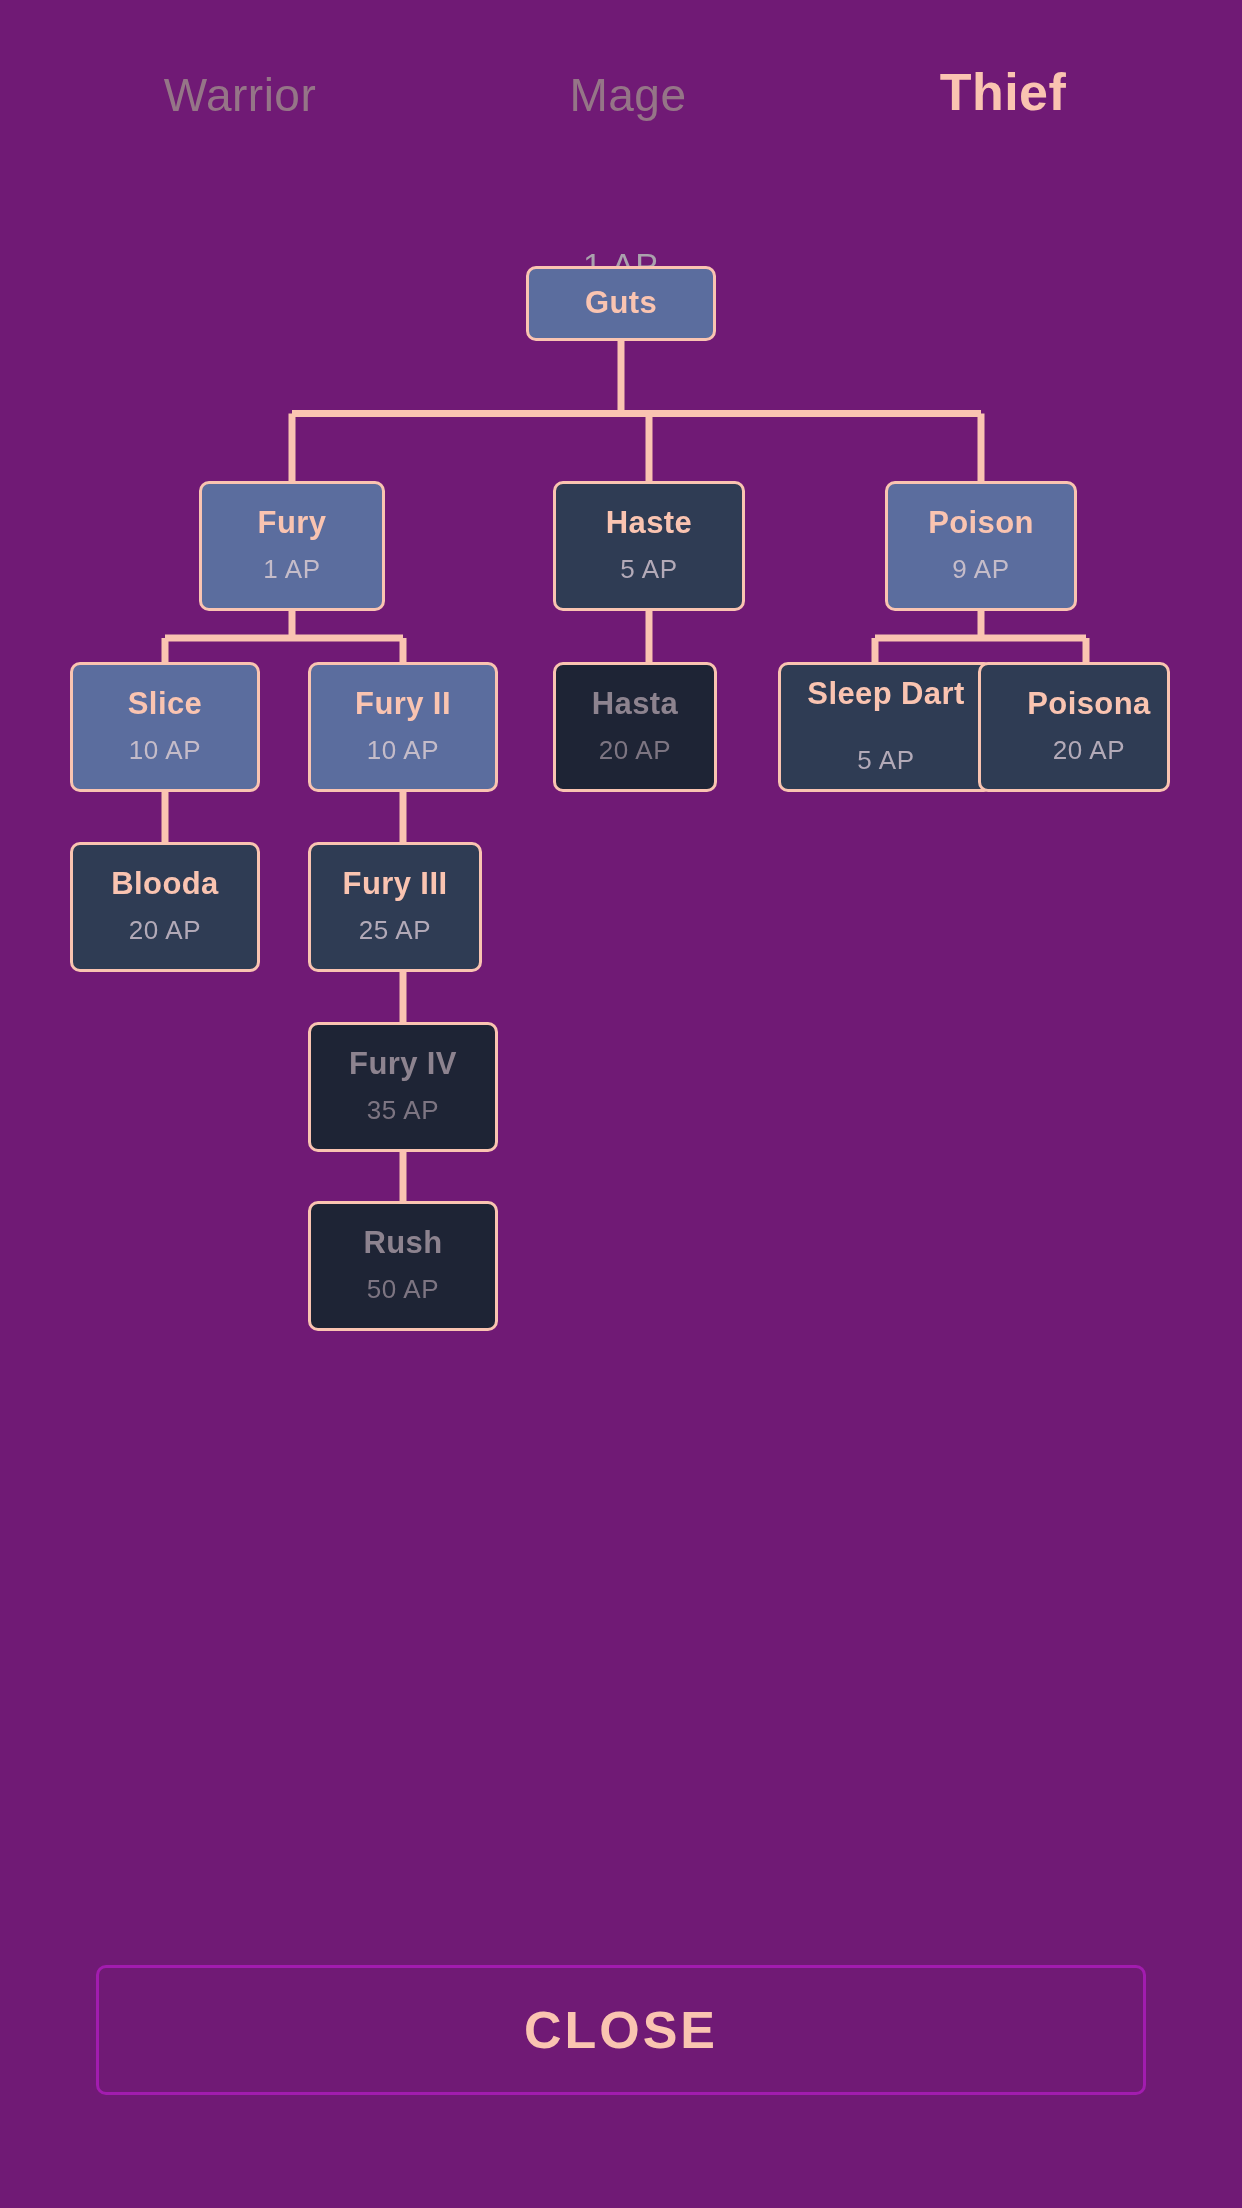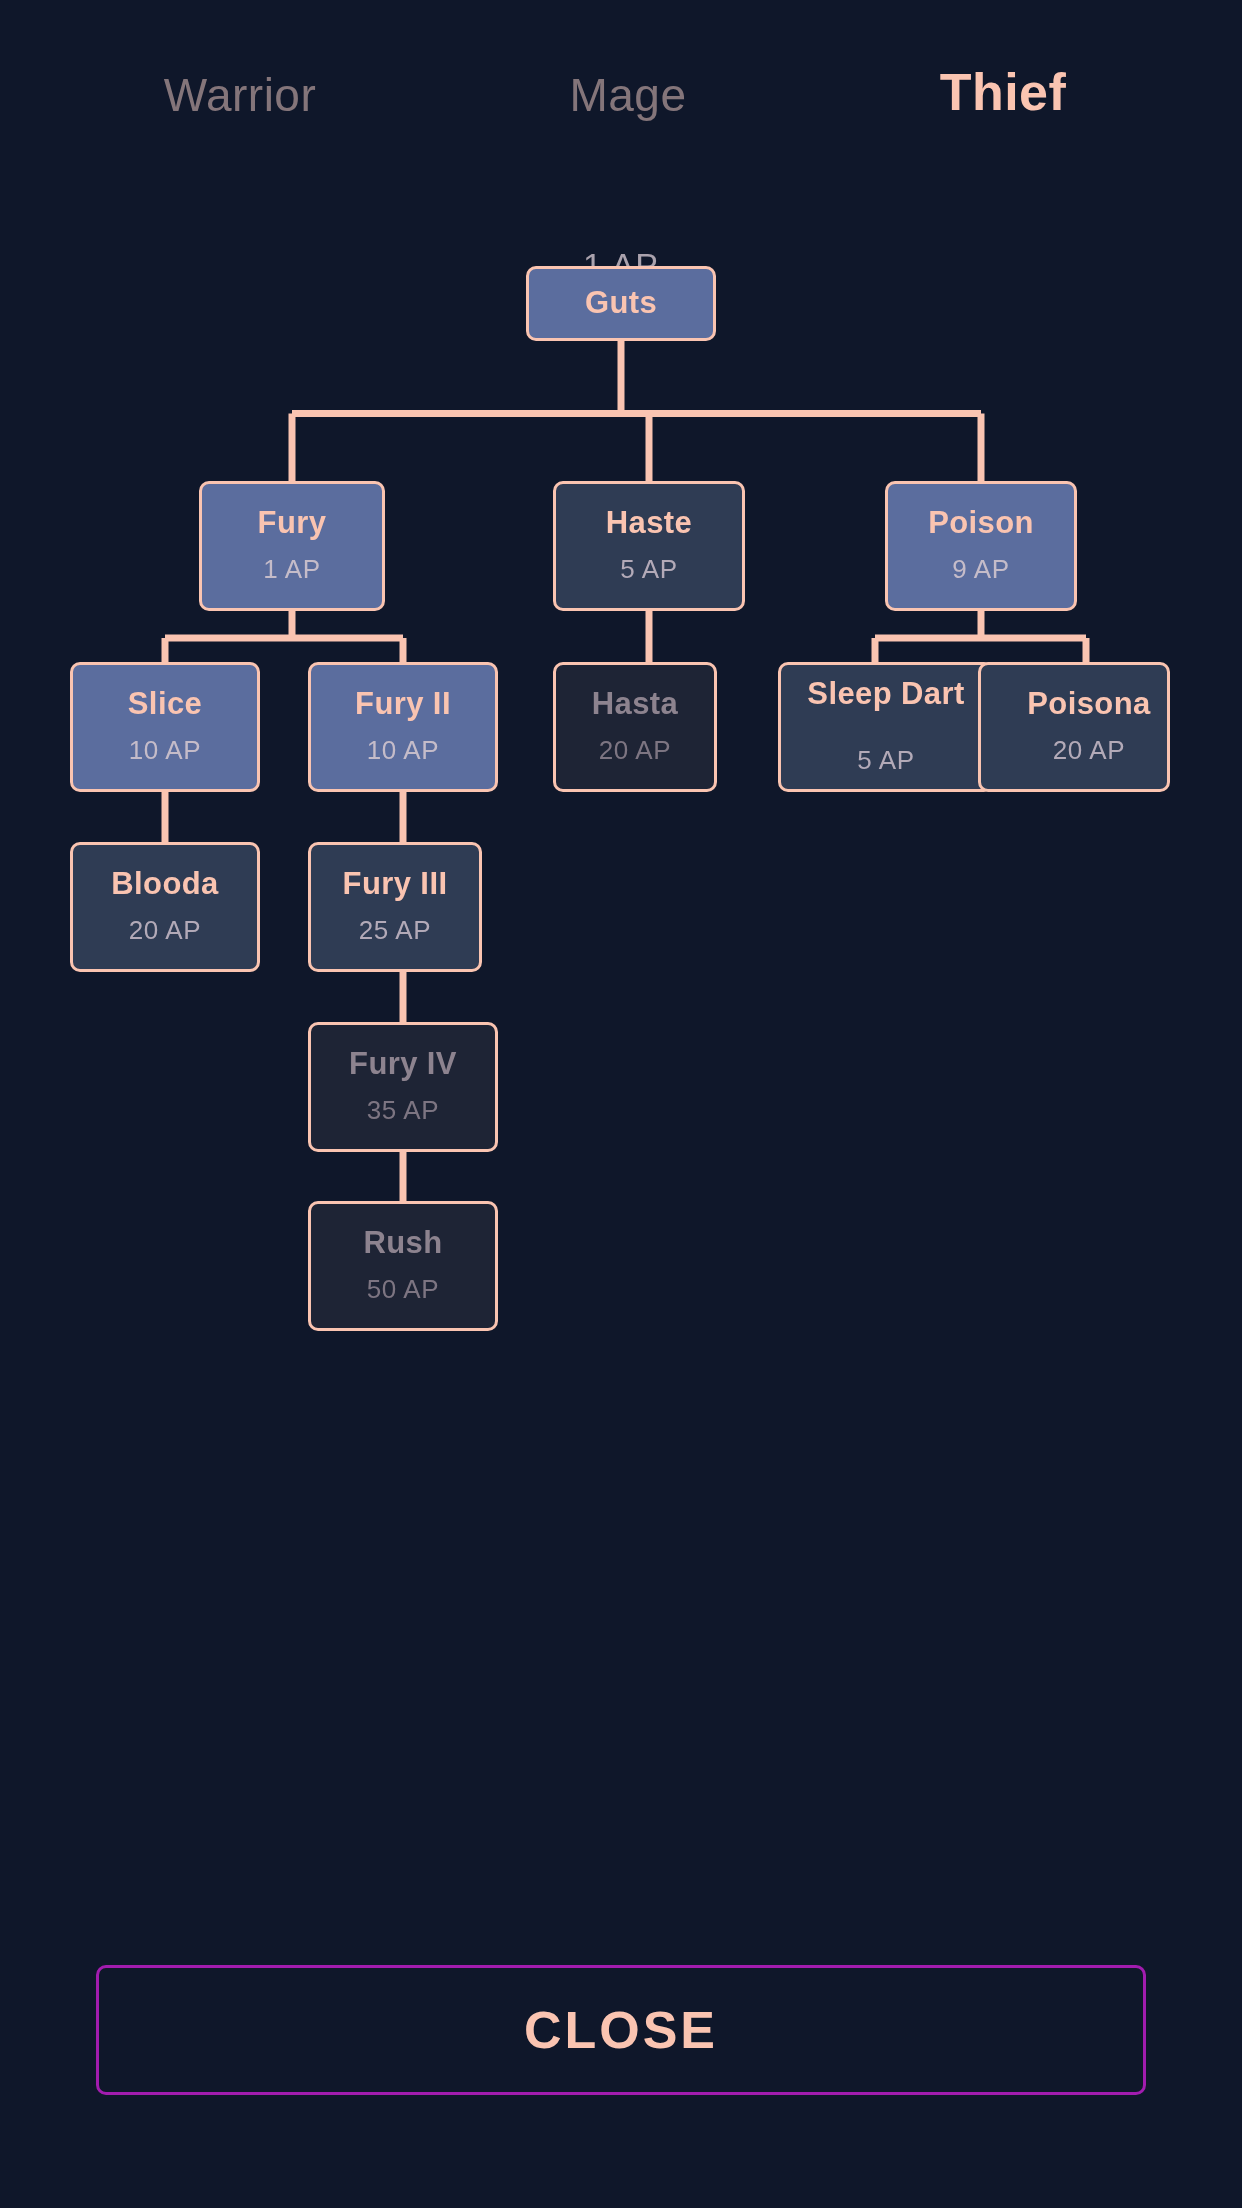--- a/index.html
+++ b/index.html
@@ -5,21 +5,21 @@
   * { margin:0; padding:0; box-sizing:border-box; }
   html, body {
     width:1242px; height:2208px;
     background:#2a2a31;
     font-family:"Liberation Sans", sans-serif;
     overflow:hidden;
   }
   #root {
     position:relative;
     width:1242px; height:2208px;
-    background:#0f172a;
+    background:#701a75;
   }
 
   
   #tabs {
     position:absolute; top:0; left:0; width:1242px; height:190px;
   }
   .tab {
     position:absolute;
     top:95px;
     transform:translate(-50%,-50%);

